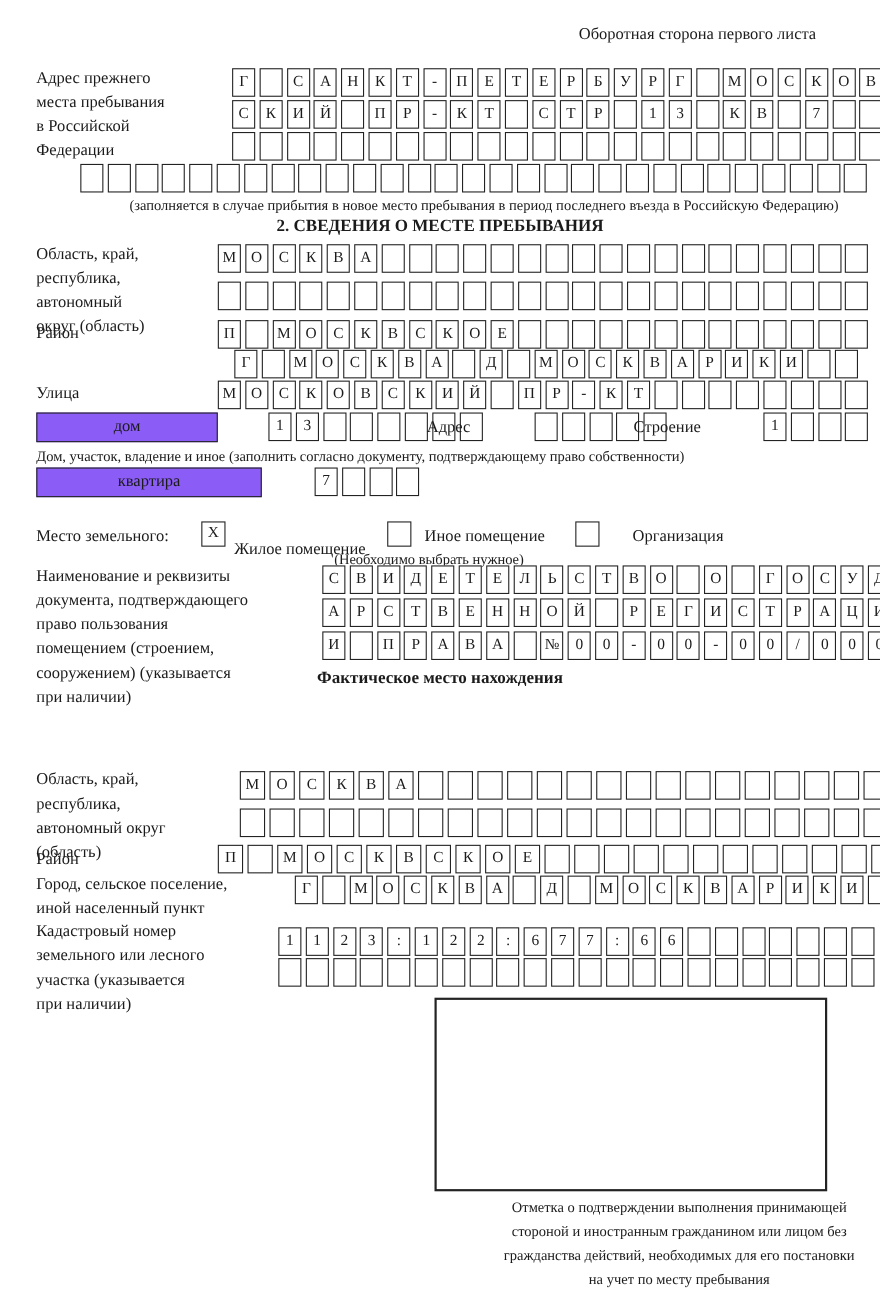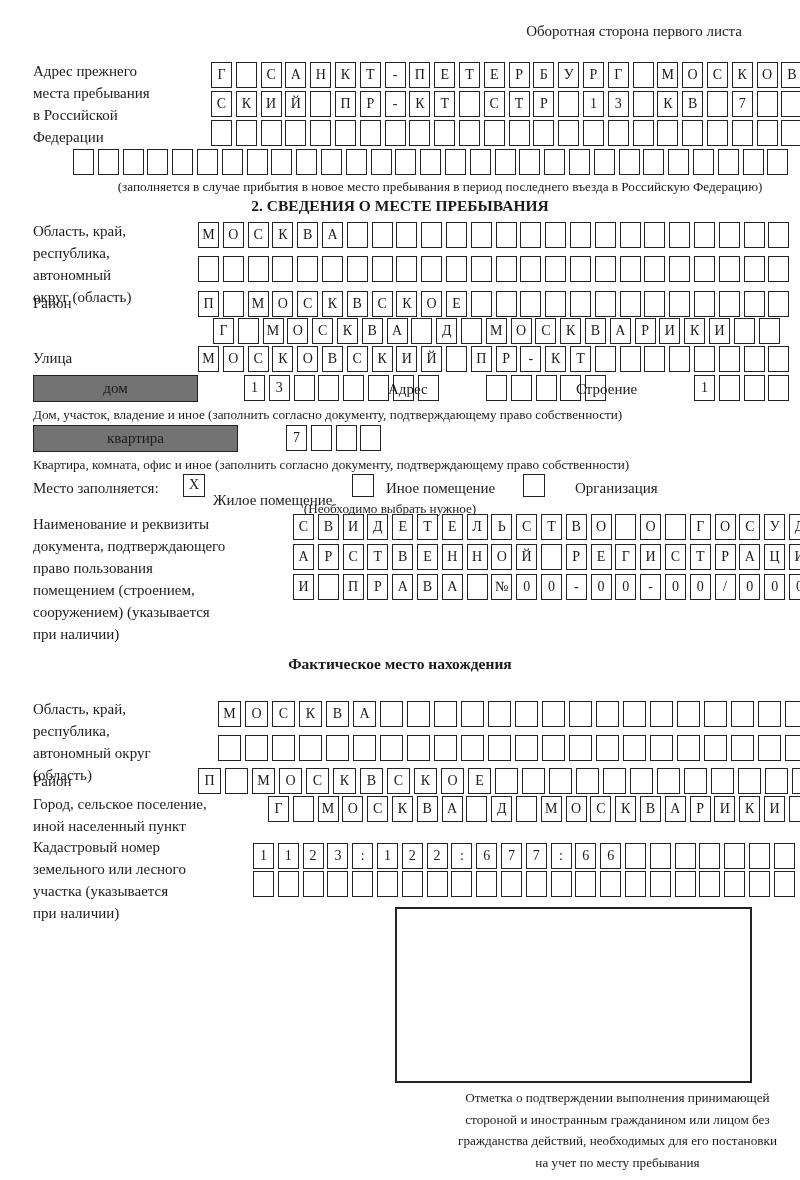--- a/index.html
+++ b/index.html
@@ -9,21 +9,21 @@
   .lbl{font-size:15px;line-height:22px;white-space:pre-line;}
   .note{font-size:13.2px;line-height:20px;white-space:pre-line;}
   .center{text-align:center;padding-left:40px;}
   .title{font-size:15.5px;font-weight:bold;text-align:center;width:800px;left:0;}
   .cellrow{height:26px;white-space:nowrap;padding-left:40px;}
   .cell{display:inline-block;box-sizing:border-box;width:21px;height:26px;margin-right:3.8px;
         border:1.5px solid #232323;text-align:center;font-size:14px;line-height:23px;
         vertical-align:top;background:#fff;}
   .wide .cell{width:23px;margin-right:4px;}
   .boxlbl{box-sizing:border-box;height:27px;border:1.5px solid #232323;text-align:center;
-          font-size:15px;line-height:24px;background:#737373;}
+          font-size:15px;line-height:24px;background:#8b5cf6;}
   .cb{box-sizing:border-box;width:22px;height:23px;border:1.5px solid #232323;text-align:center;
       font-size:14px;line-height:20px;background:#fff;}
   .bigbox{box-sizing:border-box;border:2px solid #232323;background:#fff;}
 </style>
 </head>
 <body>
 
 <div class="page">
 
   <div class="abs lbl" style="top:20px;right:58px;">Оборотная сторона первого листа</div>
@@ -58,42 +58,41 @@
   <div class="abs boxlbl" style="left:33px;top:375px;width:165px;">дом</div>
   <div class="abs cellrow" style="left:204px;top:375px;"><span class="cell">1</span><span class="cell">3</span><span class="cell"></span><span class="cell"></span><span class="cell"></span><span class="cell"></span><span class="cell"></span><span class="cell"></span></div>
   <div class="abs lbl" style="left:388px;top:378px;">Адрес</div>
   <div class="abs cellrow" style="left:446px;top:375px;"><span class="cell"></span><span class="cell"></span><span class="cell"></span><span class="cell"></span><span class="cell"></span></div>
   <div class="abs lbl" style="left:576px;top:378px;">Строение</div>
   <div class="abs cellrow" style="left:654px;top:375px;"><span class="cell">1</span><span class="cell"></span><span class="cell"></span><span class="cell"></span></div>
   <div class="abs note" style="left:33px;top:405px;width:740px;">Дом, участок, владение и иное (заполнить согласно документу, подтверждающему право собственности)</div>
 
   <div class="abs boxlbl" style="left:33px;top:425px;width:205px;">квартира</div>
   <div class="abs cellrow" style="left:246px;top:425px;"><span class="cell">7</span><span class="cell"></span><span class="cell"></span><span class="cell"></span></div>
-  <div class="abs note" style="left:33px;top:455px;width:740px;">Квартира, комната, офис и иное (заполнить согласно документу, подтверждающему право собственности)</div>
 
-  <div class="abs lbl" style="left:33px;top:477px;">Место заполняется:</div>
+  <div class="abs lbl" style="left:33px;top:477px;">Место земельного:</div>
   <div class="abs cb" style="left:183px;top:474px;">X</div>
   <div class="abs lbl" style="left:213px;top:477px;margin-top:12px;">Жилое помещение</div>
   <div class="abs cb" style="left:352px;top:474px;"></div>
   <div class="abs lbl" style="left:386px;top:477px;">Иное помещение</div>
   <div class="abs cb" style="left:523px;top:474px;"></div>
   <div class="abs lbl" style="left:575px;top:477px;">Организация</div>
   <div class="abs note center" style="left:185px;top:499px;width:330px;text-align:center;">(Необходимо выбрать нужное)</div>
 
   <div class="abs lbl" style="left:33px;top:513px;width:215px;">Наименование и реквизиты
 документа, подтверждающего
 право пользования
 помещением (строением,
 сооружением) (указывается
 при наличии)</div>
   <div class="abs cellrow" style="left:253px;top:514px;"><span class="cell">С</span><span class="cell">В</span><span class="cell">И</span><span class="cell">Д</span><span class="cell">Е</span><span class="cell">Т</span><span class="cell">Е</span><span class="cell">Л</span><span class="cell">Ь</span><span class="cell">С</span><span class="cell">Т</span><span class="cell">В</span><span class="cell">О</span><span class="cell"></span><span class="cell">О</span><span class="cell"></span><span class="cell">Г</span><span class="cell">О</span><span class="cell">С</span><span class="cell">У</span><span class="cell">Д</span></div>
   <div class="abs cellrow" style="left:253px;top:544px;"><span class="cell">А</span><span class="cell">Р</span><span class="cell">С</span><span class="cell">Т</span><span class="cell">В</span><span class="cell">Е</span><span class="cell">Н</span><span class="cell">Н</span><span class="cell">О</span><span class="cell">Й</span><span class="cell"></span><span class="cell">Р</span><span class="cell">Е</span><span class="cell">Г</span><span class="cell">И</span><span class="cell">С</span><span class="cell">Т</span><span class="cell">Р</span><span class="cell">А</span><span class="cell">Ц</span><span class="cell">И</span></div>
   <div class="abs cellrow" style="left:253px;top:574px;"><span class="cell">И</span><span class="cell"></span><span class="cell">П</span><span class="cell">Р</span><span class="cell">А</span><span class="cell">В</span><span class="cell">А</span><span class="cell"></span><span class="cell">№</span><span class="cell">0</span><span class="cell">0</span><span class="cell">-</span><span class="cell">0</span><span class="cell">0</span><span class="cell">-</span><span class="cell">0</span><span class="cell">0</span><span class="cell">/</span><span class="cell">0</span><span class="cell">0</span><span class="cell">0</span></div>
 
-  <div class="abs title" style="top:655px;text-align:center;">Фактическое место нахождения</div>
+  <div class="abs title" style="top:608px;text-align:center;">Фактическое место нахождения</div>
 
   <div class="abs lbl" style="left:33px;top:698px;width:140px;">Область, край,
 республика,
 автономный округ
 (область)</div>
   <div class="abs cellrow wide" style="left:178px;top:701px;"><span class="cell">М</span><span class="cell">О</span><span class="cell">С</span><span class="cell">К</span><span class="cell">В</span><span class="cell">А</span><span class="cell"></span><span class="cell"></span><span class="cell"></span><span class="cell"></span><span class="cell"></span><span class="cell"></span><span class="cell"></span><span class="cell"></span><span class="cell"></span><span class="cell"></span><span class="cell"></span><span class="cell"></span><span class="cell"></span><span class="cell"></span><span class="cell"></span><span class="cell"></span></div>
   <div class="abs cellrow wide" style="left:178px;top:735px;"><span class="cell"></span><span class="cell"></span><span class="cell"></span><span class="cell"></span><span class="cell"></span><span class="cell"></span><span class="cell"></span><span class="cell"></span><span class="cell"></span><span class="cell"></span><span class="cell"></span><span class="cell"></span><span class="cell"></span><span class="cell"></span><span class="cell"></span><span class="cell"></span><span class="cell"></span><span class="cell"></span><span class="cell"></span><span class="cell"></span><span class="cell"></span><span class="cell"></span></div>
 
   <div class="abs lbl" style="left:33px;top:770px;">Район</div>
   <div class="abs cellrow wide" style="left:158px;top:768px;"><span class="cell">П</span><span class="cell"></span><span class="cell">М</span><span class="cell">О</span><span class="cell">С</span><span class="cell">К</span><span class="cell">В</span><span class="cell">С</span><span class="cell">К</span><span class="cell">О</span><span class="cell">Е</span><span class="cell"></span><span class="cell"></span><span class="cell"></span><span class="cell"></span><span class="cell"></span><span class="cell"></span><span class="cell"></span><span class="cell"></span><span class="cell"></span><span class="cell"></span><span class="cell"></span><span class="cell"></span></div>

